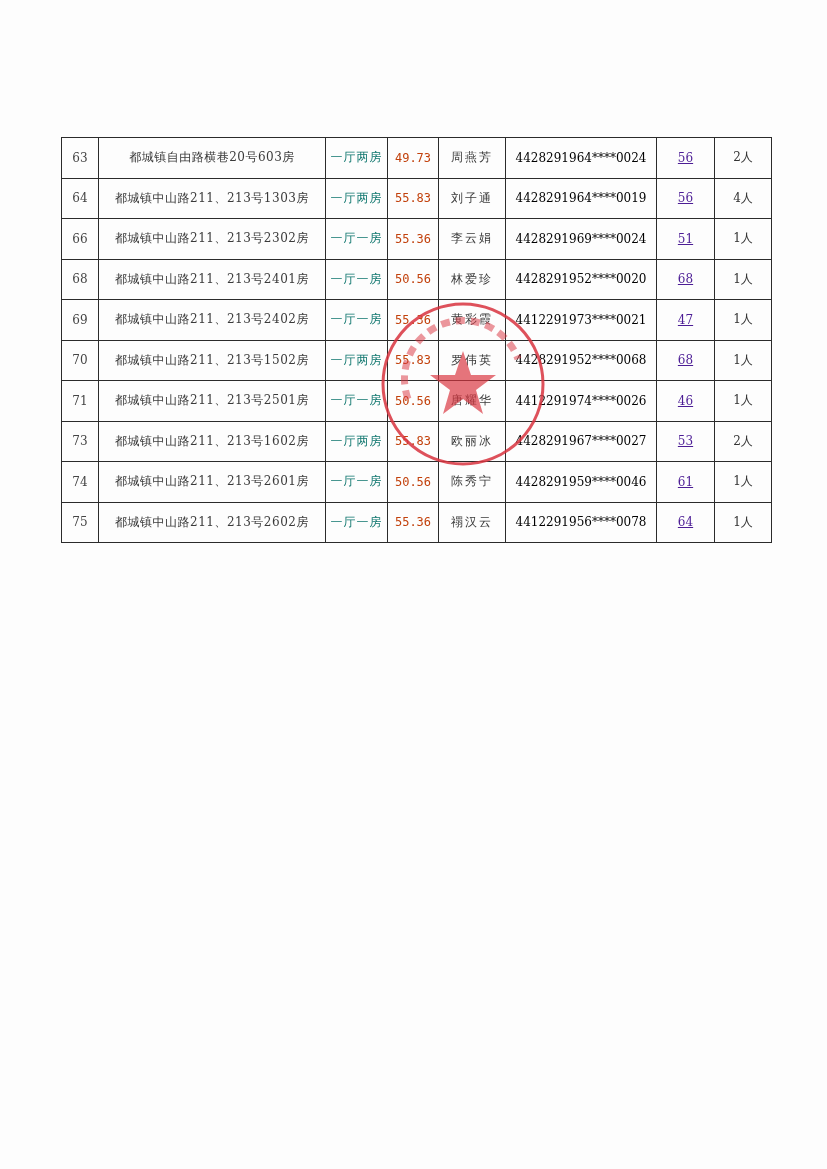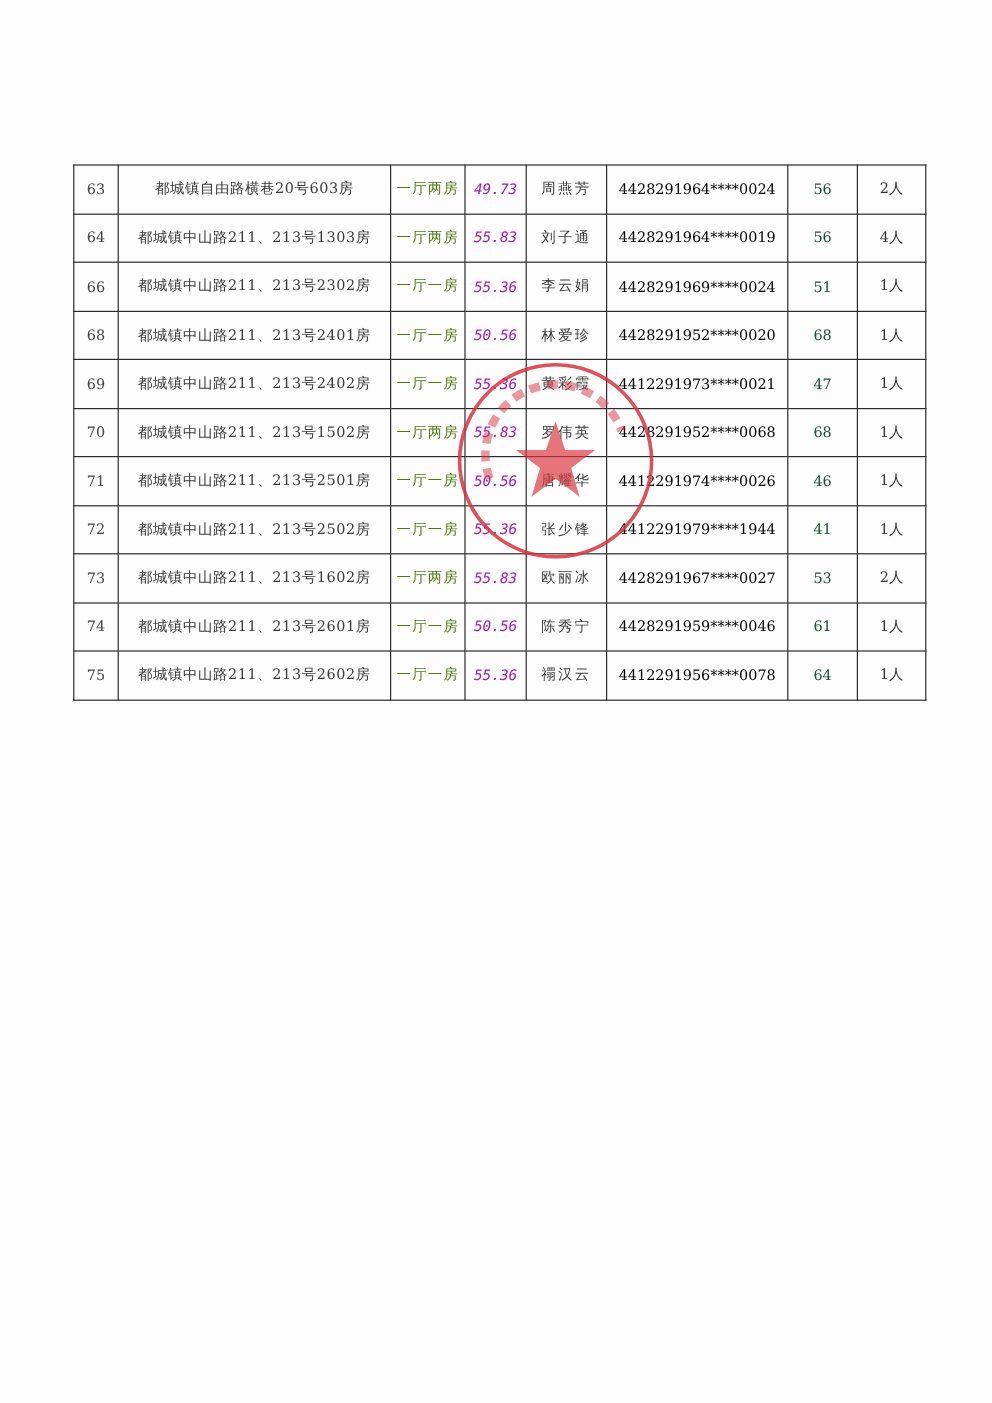--- a/index.html
+++ b/index.html
@@ -5,25 +5,25 @@
   html, body { margin:0; padding:0; background:#ffffff; }
   body { width:827px; height:1169px; position:relative; overflow:hidden;
          font-family:"DejaVu Serif","Liberation Serif",serif; color:#2a2a2a; }
   .page { position:absolute; left:0; top:0; width:827px; height:1169px; background:#fdfdfd; }
   table.records { position:absolute; left:61px; top:137px; border-collapse:collapse;
                   table-layout:fixed; width:710px; }
   table.records td { border:1.4px solid #2b2b2b; height:39.5px; padding:0; text-align:center;
                      vertical-align:middle; font-size:12px; white-space:nowrap; overflow:hidden; }
   td.c-no { width:36px; color:#444; }
   td.c-addr { width:226px; letter-spacing:0.5px; color:#3a3a3a; }
-  td.c-type { width:61px; letter-spacing:1px; color:#4d7c0f; }
-  td.c-area { width:50px; font-family:"DejaVu Sans Mono","Liberation Mono",monospace; font-size:12px; color:#a21caf;font-style:italic; }
+  td.c-type { width:61px; letter-spacing:1px; color:#0f766e; }
+  td.c-area { width:50px; font-family:"DejaVu Sans Mono","Liberation Mono",monospace; font-size:12px; color:#c2410c; }
   td.c-name { width:66px; letter-spacing:2px; color:#3a3a3a; }
   td.c-id { width:150px; font-size:12.5px; color:#000000; }
-  td.c-age { width:57px; color:#14532d; }
+  td.c-age { width:57px; color:#4c1d95;text-decoration:underline; }
   td.c-pop { width:56px; color:#333; }
   .stamp { position:absolute; left:378px; top:299px; width:170px; height:170px; pointer-events:none; opacity:0.85; }
 </style>
 </head>
 <body>
 
 <div class="page">
   <table class="records">
     <tbody id="tbody">
   <tr>
@@ -98,30 +98,20 @@
     <td class="c-no">71</td>
     <td class="c-addr">都城镇中山路211、213号2501房</td>
     <td class="c-type">一厅一房</td>
     <td class="c-area">50.56</td>
     <td class="c-name">唐耀华</td>
     <td class="c-id">4412291974****0026</td>
     <td class="c-age">46</td>
     <td class="c-pop">1人</td>
   </tr>
 
-  <tr>
-    <td class="c-no">72</td>
-    <td class="c-addr">都城镇中山路211、213号2502房</td>
-    <td class="c-type">一厅一房</td>
-    <td class="c-area">55.36</td>
-    <td class="c-name">张少锋</td>
-    <td class="c-id">4412291979****1944</td>
-    <td class="c-age">41</td>
-    <td class="c-pop">1人</td>
-  </tr>
 
   <tr>
     <td class="c-no">73</td>
     <td class="c-addr">都城镇中山路211、213号1602房</td>
     <td class="c-type">一厅两房</td>
     <td class="c-area">55.83</td>
     <td class="c-name">欧丽冰</td>
     <td class="c-id">4428291967****0027</td>
     <td class="c-age">53</td>
     <td class="c-pop">2人</td>

